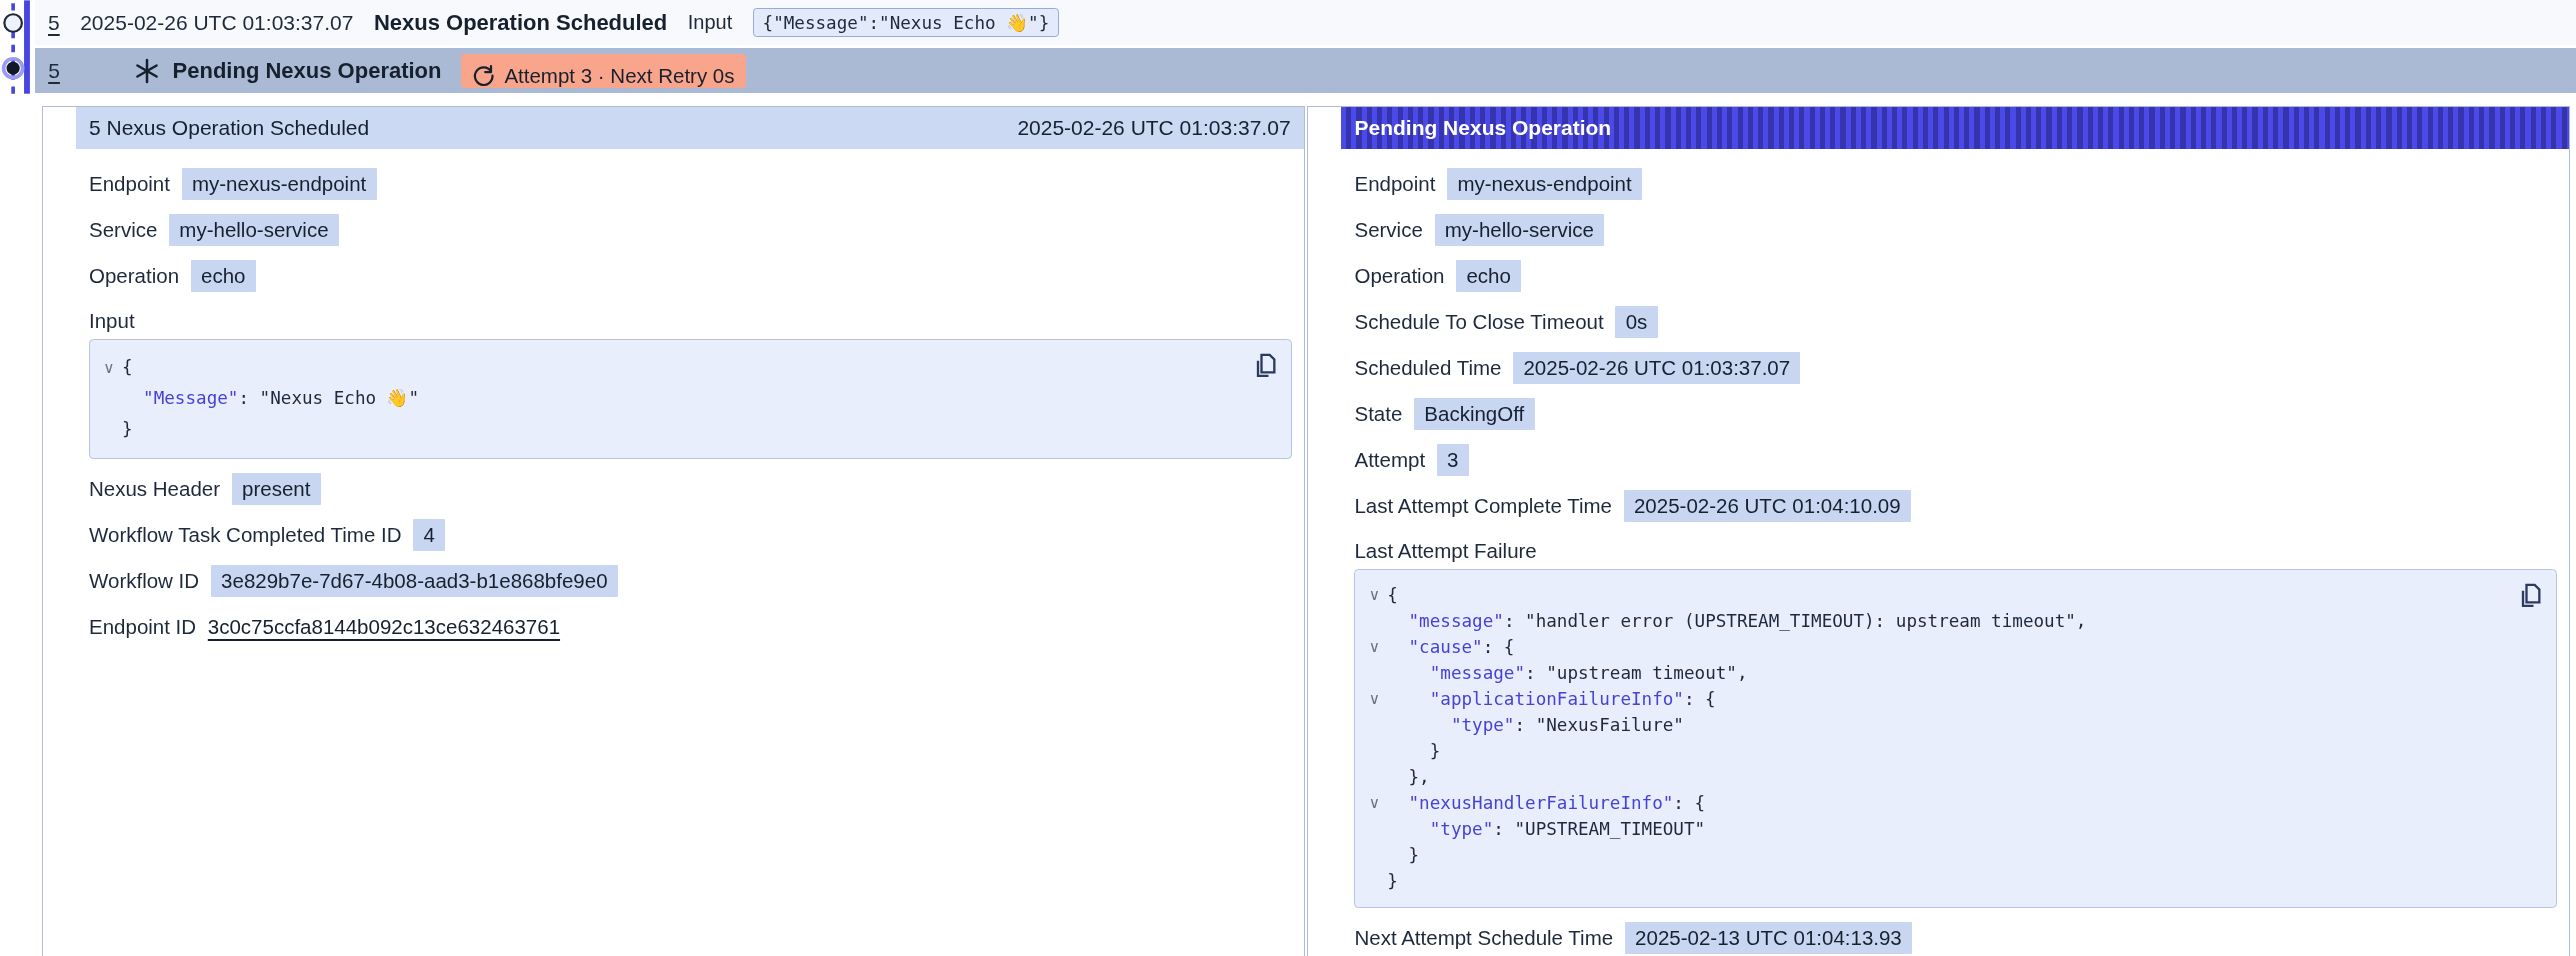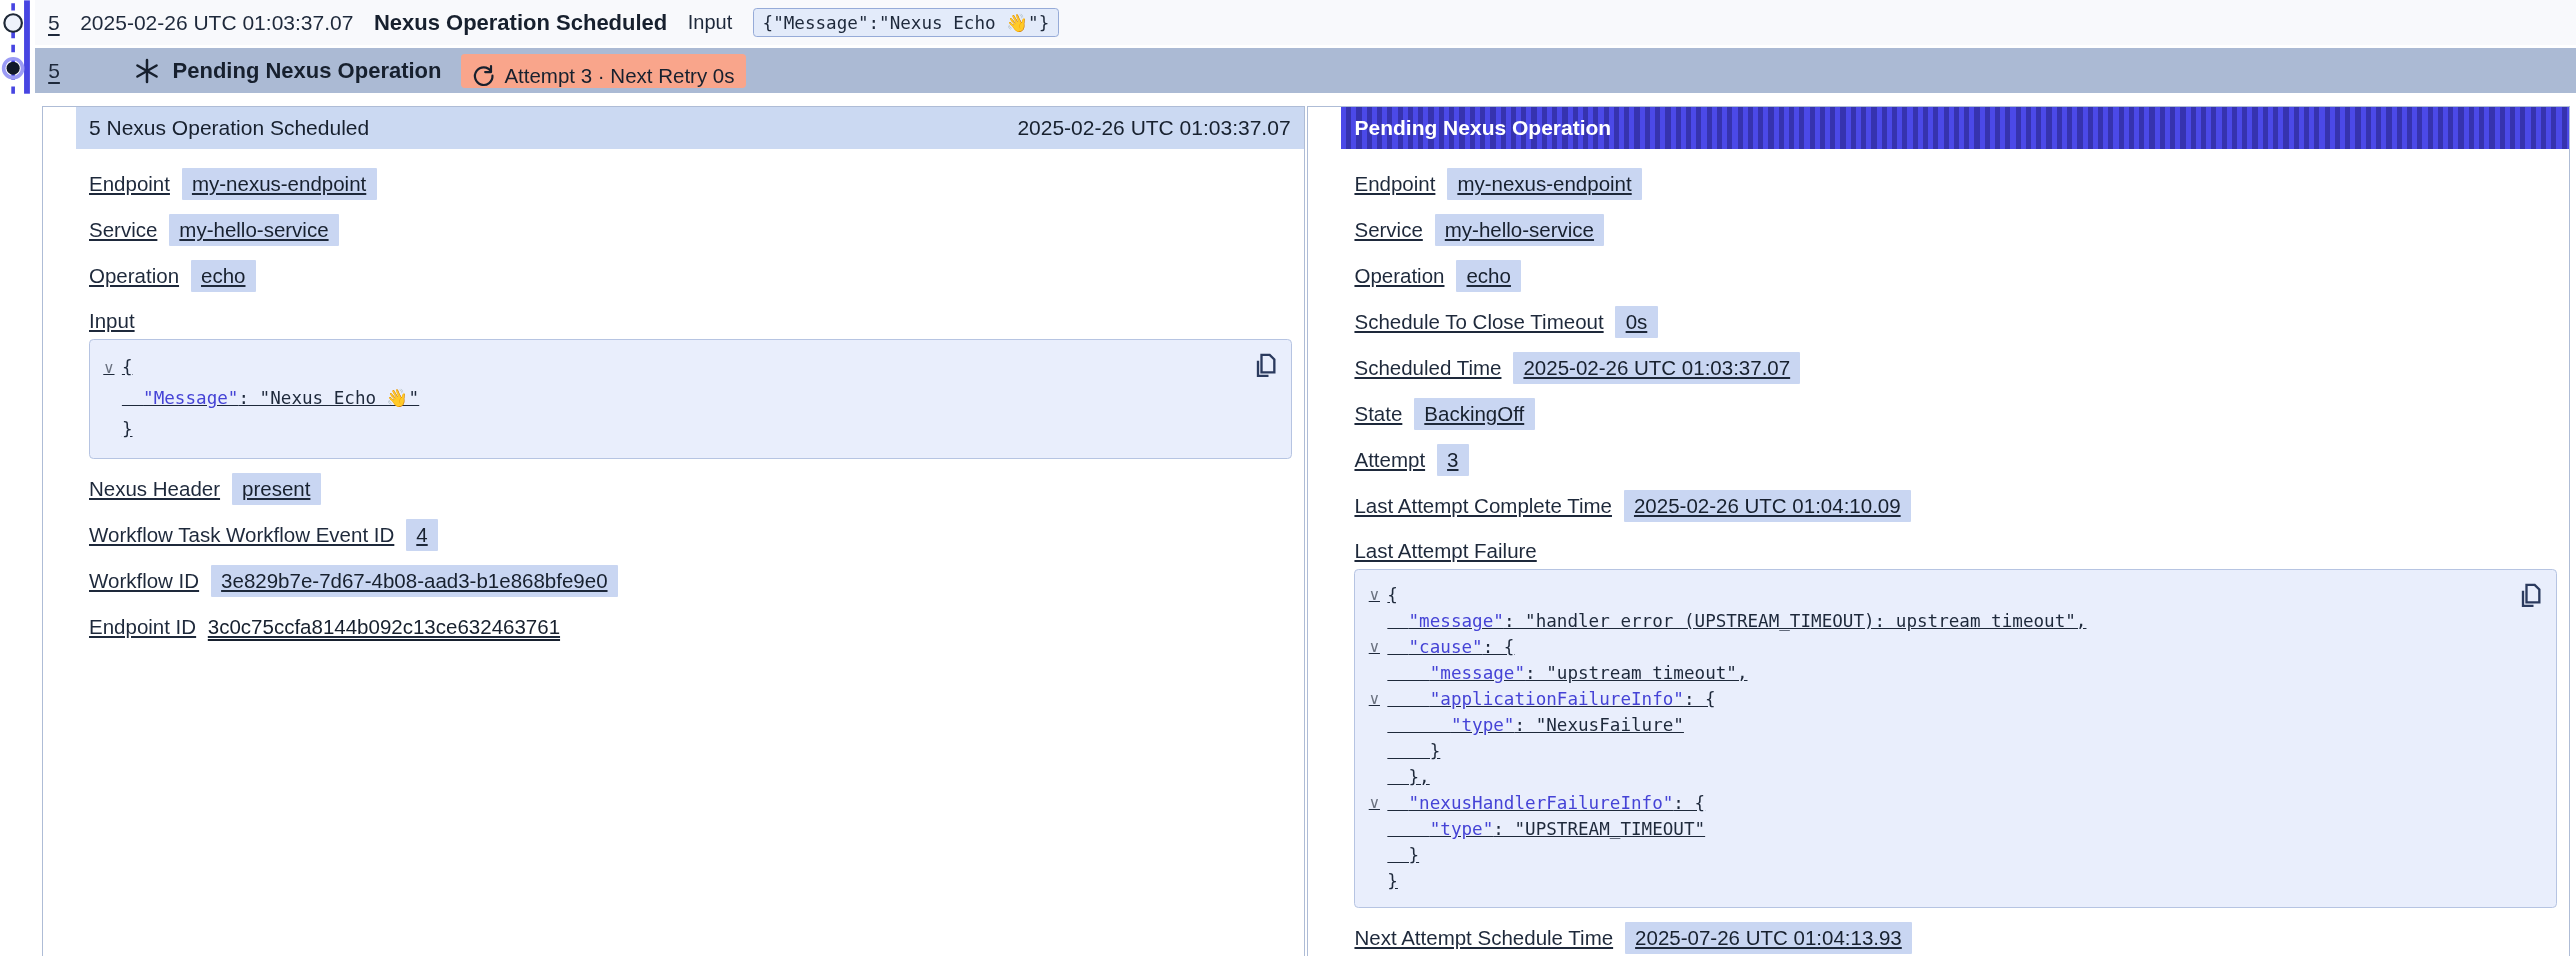--- a/index.html
+++ b/index.html
@@ -54,21 +54,21 @@
   }
   .panel-header {
     height:42px; flex:0 0 42px; display:flex; align-items:center;
     justify-content:space-between; padding:0 13px; font-size:21px; font-weight:500;
   }
   .panel-header.scheduled { background:#cbd9f2; color:#17202e; }
   .panel-header.pending {
     background:repeating-linear-gradient(to right,#4b49e8 0 5.1px,#3633af 5.1px 10.3px);
     color:#ffffff; font-weight:700;
   }
-  .panel-body { padding:19px 11.7px 0 13px;text-decoration:underline; }
+  .panel-body { padding:19px 11.7px 0 13px; }
 
   .field-row { display:flex; align-items:center; gap:11.7px; height:32px; margin-bottom:14px; font-size:20.5px; }
   .field-label { color:#1e293b; white-space:nowrap; }
   .badge {
     background:#c9d6f2; border-radius:1px; padding:3.7px 10.3px; color:#17202e; white-space:nowrap;
   }
   .field-link {
     color:#17202e; text-decoration:underline; text-underline-offset:5.1px; cursor:pointer;
   }
   .section-label { font-size:20.5px; color:#1e293b; height:29px; display:flex; align-items:center; margin-bottom:4.4px; }
@@ -184,21 +184,21 @@
             </g>
           </svg>
         </span>
       </div>
       <div>
           <div class="field-row">
             <span class="field-label">Nexus Header</span>
             <span class="badge">present</span>
           </div>
           <div class="field-row">
-            <span class="field-label">Workflow Task Workflow Event ID</span>
+            <span class="field-label">Workflow Task Completed Time ID</span>
             <span class="badge">4</span>
           </div>
           <div class="field-row">
             <span class="field-label">Workflow ID</span>
             <span class="badge">3e829b7e-7d67-4b08-aad3-b1e868bfe9e0</span>
           </div>
           <div class="field-row">
             <span class="field-label">Endpoint ID</span>
             <span class="field-link">3c0c75ccfa8144b092c13ce632463761</span>
           </div>
@@ -302,19 +302,19 @@
             <g fill="none" stroke="#2b3a5e" stroke-width="2">
               <path d="M9 3 h7 l4 4 v11 h-11 z"></path>
               <path d="M6 8 v13 h9"></path>
             </g>
           </svg>
         </span>
       </div>
       <div>
           <div class="field-row">
             <span class="field-label">Next Attempt Schedule Time</span>
-            <span class="badge">2025-07-26 UTC 01:04:13.93</span>
+            <span class="badge">2025-02-13 UTC 01:04:13.93</span>
           </div>
         </div>
     </div>
   </div>
 </div>
 
 
 </body></html>

